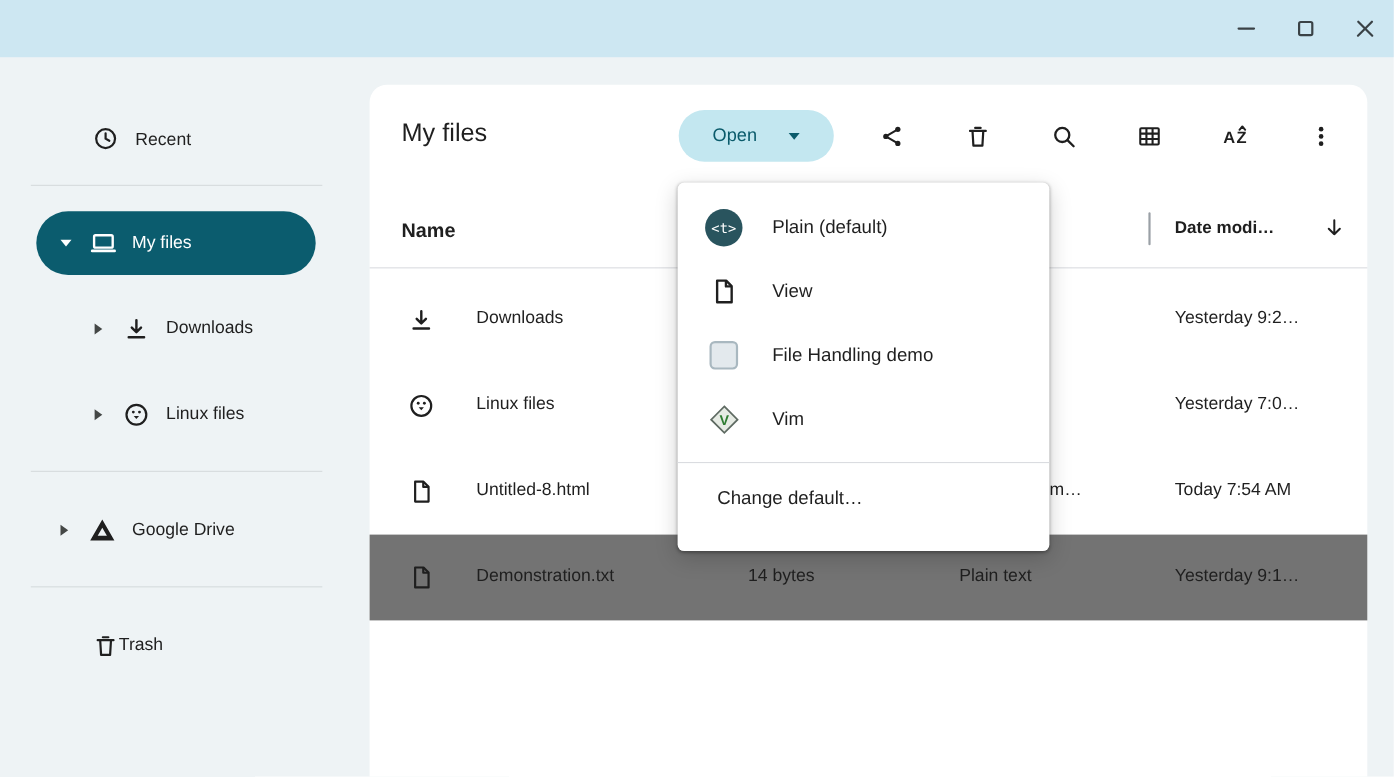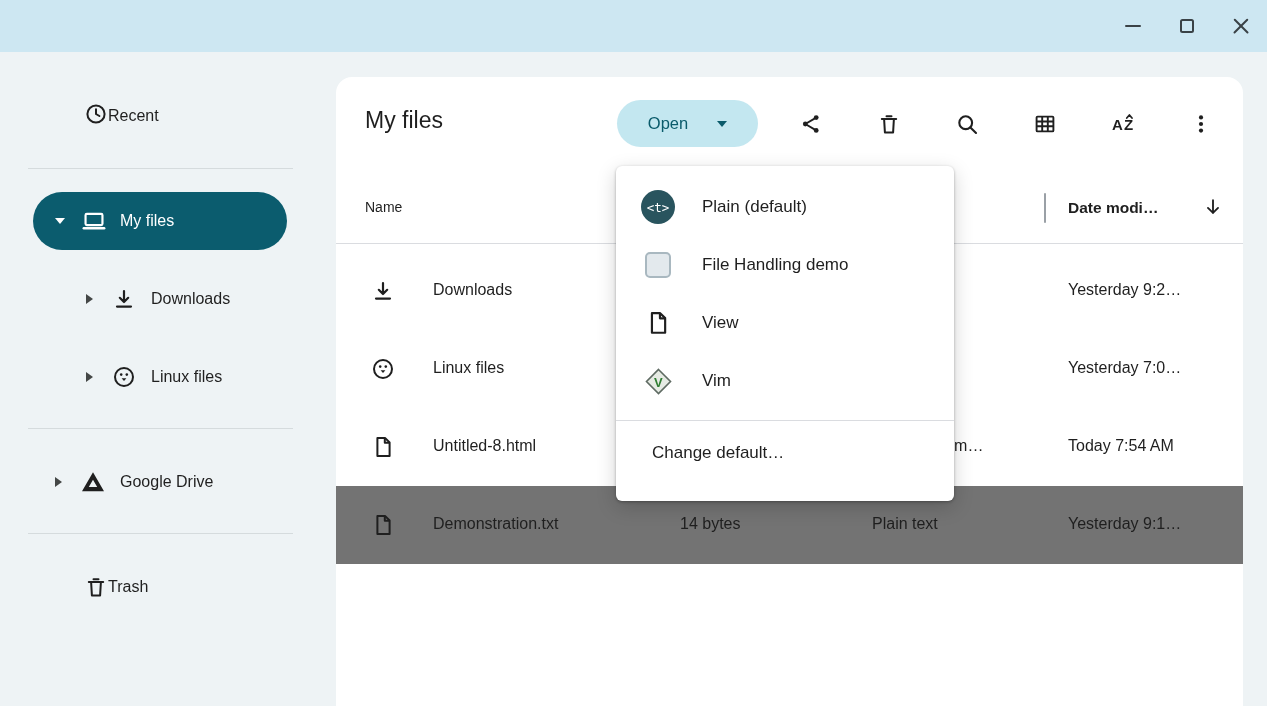--- a/index.html
+++ b/index.html
@@ -14,21 +14,21 @@
   .win-controls{position:absolute;right:16px;top:0;height:52px;display:flex;align-items:center;gap:34px}
   .wbtn{width:20px;height:20px;position:relative;cursor:pointer}
   .wbtn.min::after{content:"";position:absolute;left:2px;right:2px;top:9px;height:2.4px;background:#3a4246;border-radius:2px}
   .wbtn.max::after{content:"";position:absolute;inset:3px;border:2.2px solid #3a4246;border-radius:2.5px}
   .wbtn.close::before,.wbtn.close::after{content:"";position:absolute;left:0;top:9px;width:20px;height:2.4px;background:#3a4246;border-radius:2px}
   .wbtn.close::before{transform:rotate(45deg)}
   .wbtn.close::after{transform:rotate(-45deg)}
   
   .nav-item{position:absolute;left:0;width:320px;height:48px;display:flex;align-items:center;
     font-size:16px;font-weight:500;color:#1f1f1f;cursor:pointer}
-  .nav-recent{top:92px;padding-left:84px;}
+  .nav-recent{top:104px;padding-left:84px;gap:15px}
   .nav-downloads{top:275px;padding-left:86px}
   .nav-linux{top:353px;padding-left:86px}
   .nav-drive{top:458px;padding-left:55px}
   .nav-trash{top:563px;padding-left:84px;}
   .nav-myfiles{position:absolute;left:33px;top:192px;width:254px;height:58px;border-radius:29px;
     background:#0b5c6e;color:#fff;display:flex;align-items:center;padding-left:22px;
     font-size:16px;font-weight:500;cursor:pointer}
   .nav-myfiles .caret-down{margin-right:16px}
   .nav-myfiles svg{margin-right:13px}
   .caret-down{width:0;height:0;border-left:5.5px solid transparent;border-right:5.5px solid transparent;border-top:6.5px solid currentColor}
@@ -38,21 +38,21 @@
   .sd1{top:168px}.sd2{top:428px}.sd3{top:533px}
   
   .card{position:absolute;left:336px;top:77px;width:907px;bottom:0;background:#fff;border-radius:16px 16px 0 0}
   .page-title{position:absolute;left:365px;top:107px;font-size:23px;font-weight:400;color:#1f1f1f}
   .open-btn{position:absolute;left:617px;top:100px;width:141px;height:47px;border-radius:24px;border:none;
     background:#c3e7f0;display:flex;align-items:center;justify-content:center;gap:29px;cursor:pointer;
     font-family:inherit;font-size:16.5px;font-weight:500;color:#0a5b6b}
   .tbtn{position:absolute;top:104px;width:40px;height:40px;display:flex;align-items:center;justify-content:center;cursor:pointer;background:none;border:none}
   .t-share{left:791px}.t-delete{left:869px}.t-search{left:947px}.t-grid{left:1025px}.t-sort{left:1104px}.t-more{left:1181px}
   
-  .col-name{position:absolute;left:365px;top:199px;font-size:14px;font-weight:400}
+  .col-name{position:absolute;left:365px;top:199px;font-size:18px;font-weight:700}
   .col-divider{position:absolute;left:1044px;top:193px;width:2px;height:30px;background:#9aa0a6;border-radius:1px}
   .col-date{position:absolute;left:1068px;top:199px;font-size:15.5px;font-weight:700}
   .sort-dir{position:absolute;left:1202px;top:196px;cursor:pointer}
   .header-line{position:absolute;left:336px;top:243px;width:907px;height:1px;background:#dadce0}
   
   .file-row{position:absolute;left:336px;width:907px;height:78px;cursor:pointer}
   .file-row.selected{background:#737373}
   .r1{top:252px}.r2{top:330px}.r3{top:408px}.r4{top:486px}
   .row-icon{position:absolute;left:35px;top:27px;width:24px;height:24px}
   .cell{position:absolute;top:29px;font-size:16px;color:#1f1f1f;white-space:nowrap}
@@ -250,35 +250,35 @@
 
 <div class="menu">
   <div class="menu-item">
     <span class="menu-icon">
       <span class="text-app-circle">&lt;t&gt;</span>
     </span>
     <span>Plain (default)</span>
   </div>
   <div class="menu-item">
     <span class="menu-icon">
-      <span class="app-square"></span>
-    </span>
-    <span>File Handling demo</span>
-  </div>
-  <div class="menu-item">
-    <span class="menu-icon">
       <svg width="26" height="26" viewBox="0 0 24 24" fill="none" stroke="#1f1f1f" stroke-width="2" stroke-linejoin="round">
           <path d="M6.4 2.9H14l4.6 4.6V21H6.4Z"></path>
           <path d="M13.8 3v4.7h4.7"></path>
         </svg>
     </span>
     <span>View</span>
   </div>
   <div class="menu-item">
     <span class="menu-icon">
+      <span class="app-square"></span>
+    </span>
+    <span>File Handling demo</span>
+  </div>
+  <div class="menu-item">
+    <span class="menu-icon">
       <svg width="27" height="27" viewBox="0 0 27 27">
           <polygon points="13.5,1.5 25.5,13.5 13.5,25.5 1.5,13.5" fill="#e6ebe4" stroke="#5f6b63" stroke-width="1.6"></polygon>
           <text x="9" y="18.5" font-size="13" font-weight="700" fill="#2f7d32">V</text>
         </svg>
     </span>
     <span>Vim</span>
   </div>
   <div class="menu-sep"></div>
   <div class="menu-footer">Change default…</div>
 </div>

